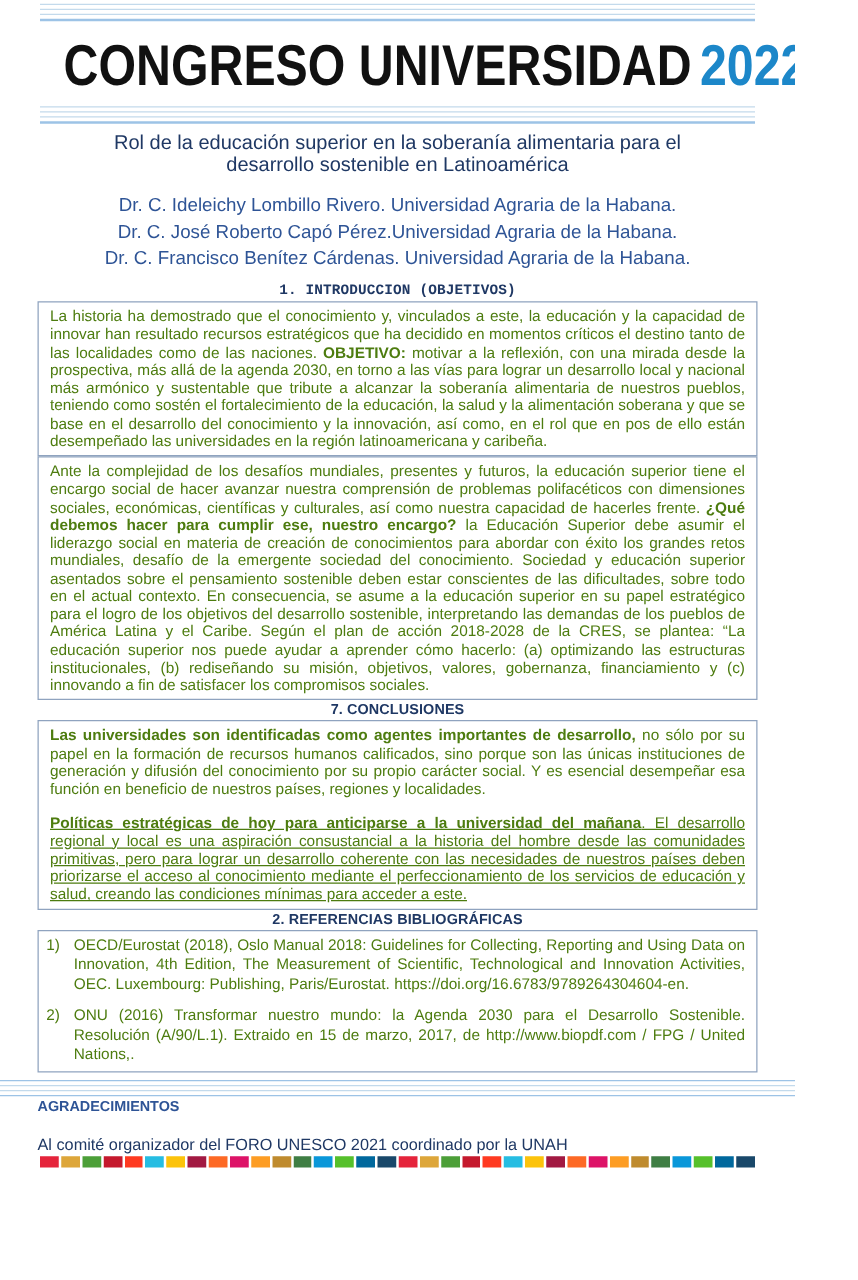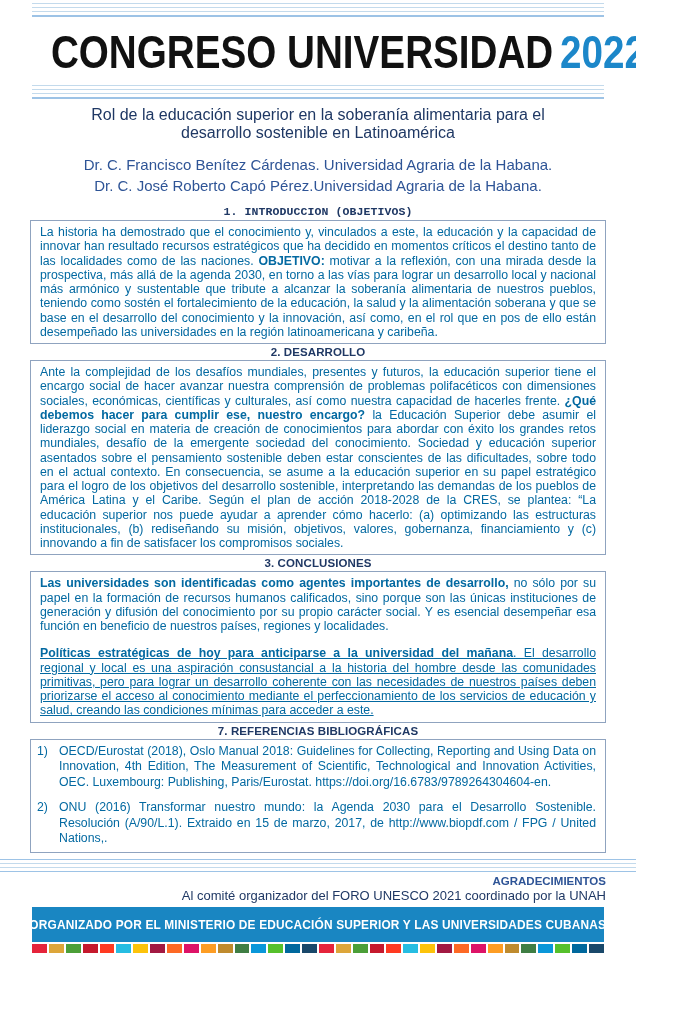--- a/index.html
+++ b/index.html
@@ -25,37 +25,37 @@
   .event-subtitle{margin:7px auto 12px;max-width:500px;text-align:center;
     font-size:16px;line-height:18px;color:var(--navy,#1F3864);}
   .authors{margin-top:6px;text-align:center;font-size:15px;line-height:21px;
     color:var(--blue,#2E5496);}
 
   .sec-heading{margin:2px 0 2px;text-align:center;font-size:11.5px;font-weight:700;
     color:var(--navy,#1F3864);letter-spacing:0.1px;}
   .sec-heading.first{margin-top:9px;font-family:Liberation Mono, monospace;}
 
   .box{margin:0 30px;border:1px solid var(--border,#8FA3BF);padding:4px 9px;
-    font-size:12.3px;line-height:1.16;color:#0369a1;text-align:justify;}
+    font-size:12.3px;line-height:1.16;color:#4d7c0f;text-align:justify;}
   .box b{font-weight:700;}
   .box .para + .para{margin-top:13px;text-decoration:underline;}
 
   .box.refs{padding:4px 9px 5px 6px;}
   .refs .ref{display:flex;gap:6px;font-size:12.3px;line-height:15.8px;}
   .refs .ref + .ref{margin-top:9px;}
   .refs .num{flex:0 0 16px;text-align:left;}
   .refs .txt{flex:1;text-align:justify;}
 
   .sep-rules{margin:6px 0 0;display:flex;flex-direction:column;gap:3px;}
   .sep-rules .ln{height:1px;background:var(--line,#C3DAEC);}
   .sep-rules .ln.dk{background:var(--lineDark,#9DC3E6);}
 
-  .ack{margin:3px 30px 0;text-align:right;}
+  .ack{margin:3px 30px 0;text-align:left;}
   .ack-heading{font-size:11.5px;font-weight:700;color:var(--blue,#2E5496);}
-  .ack-text{margin-top:1px;font-size:13px;color:var(--navy,#1F3864);}
+  .ack-text{margin-top:16px;font-size:13px;color:var(--navy,#1F3864);}
 
   .banner{margin:4px 32px 0;height:35px;background:var(--banner,#1986C2);
     display:flex;align-items:center;justify-content:center;}
   .banner-text{color:#fff;font-weight:700;font-size:13.5px;white-space:nowrap;
     transform:scaleX(0.88);letter-spacing:0.2px;}
 
   .sdg-strip{margin:2px 32px 0;display:flex;gap:2px;height:9px;}
   .sdg-seg{flex:1;}
 </style>
 </head>
@@ -75,41 +75,41 @@
   <div class="rules mid">
     <div class="ln"></div>
     <div class="ln"></div>
     <div class="ln"></div>
     <div class="ln dk"></div>
   </div>
 
   <div class="event-subtitle">Rol de la educación superior en la soberanía alimentaria para el desarrollo sostenible en Latinoamérica</div>
 
   <div class="authors">
+    <div>Dr. C. Ideleichy Lombillo Rivero. Universidad Agraria  de la Habana.</div>
+    <div>Dr. C. José Roberto Capó Pérez.Universidad Agraria  de la Habana.</div>
     <div>Dr. C. Francisco Benítez Cárdenas. Universidad Agraria  de la Habana.</div>
-    <div>Dr. C. José Roberto Capó Pérez.Universidad Agraria  de la Habana.</div>
   </div>
 
   <div class="sec-heading first">1. INTRODUCCION (OBJETIVOS)</div>
   <div class="box">
     <span>La historia ha demostrado que el conocimiento y, vinculados a este, la educación y la capacidad de innovar han resultado recursos estratégicos que ha decidido en momentos críticos el destino tanto de las localidades como de las naciones. </span><b>OBJETIVO:</b><span> motivar a la reflexión, con una mirada desde la prospectiva, más allá de la agenda 2030, en torno a las vías para lograr un desarrollo local y nacional más armónico y sustentable que tribute a alcanzar la soberanía alimentaria de nuestros pueblos, teniendo como sostén el fortalecimiento de la educación, la salud y la alimentación soberana y que se base en el desarrollo del conocimiento y la innovación, así como, en el rol que en pos de ello están desempeñado las universidades en la región latinoamericana y caribeña.</span>
   </div>
 
-  <div class="sec-heading">2. DESARROLLO</div>
   <div class="box">
     <span>Ante la complejidad de los desafíos mundiales, presentes y futuros, la educación superior tiene el encargo social de hacer avanzar nuestra comprensión de problemas polifacéticos con dimensiones sociales, económicas, científicas y culturales, así como nuestra capacidad de hacerles frente. </span><b>¿Qué debemos hacer para cumplir ese, nuestro encargo?</b><span> la Educación Superior debe asumir el liderazgo social en materia de creación de conocimientos para abordar con éxito los grandes retos mundiales, desafío de la emergente sociedad del conocimiento. Sociedad y educación superior asentados sobre el pensamiento sostenible deben estar conscientes de las dificultades, sobre todo en el actual contexto. En consecuencia, se asume a la educación superior en su papel estratégico para el logro de los objetivos del desarrollo sostenible, interpretando las demandas de los pueblos de América Latina y el Caribe. Según el plan de acción 2018-2028 de la CRES, se plantea: “La educación superior nos puede ayudar a aprender cómo hacerlo: (a) optimizando las estructuras institucionales, (b) rediseñando su misión, objetivos, valores, gobernanza, financiamiento y (c) innovando a fin de satisfacer los compromisos sociales.</span>
   </div>
 
-  <div class="sec-heading">3. CONCLUSIONES</div>
+  <div class="sec-heading">7. CONCLUSIONES</div>
   <div class="box">
     <div class="para"><b>Las universidades son identificadas como agentes importantes de desarrollo,</b><span> no sólo por su papel en la formación de recursos humanos calificados, sino porque son las únicas instituciones de generación y difusión del conocimiento por su propio carácter social. Y es esencial desempeñar esa función en beneficio de nuestros países, regiones y localidades.</span></div>
     <div class="para"><b>Políticas estratégicas de hoy para anticiparse a la universidad del mañana</b><span>. El desarrollo regional y local es una aspiración consustancial a la historia del hombre desde las comunidades primitivas, pero para lograr un desarrollo coherente con las necesidades de nuestros países deben priorizarse el acceso al conocimiento mediante el perfeccionamiento de los servicios de educación y salud, creando las condiciones mínimas para acceder a este.</span></div>
   </div>
 
-  <div class="sec-heading">7. REFERENCIAS BIBLIOGRÁFICAS</div>
+  <div class="sec-heading">2. REFERENCIAS BIBLIOGRÁFICAS</div>
   <div class="box refs">
     <div class="ref">
       <span class="num">1)</span>
       <span class="txt">OECD/Eurostat (2018), Oslo Manual 2018: Guidelines for Collecting, Reporting and Using Data on Innovation, 4th Edition, The Measurement of Scientific, Technological and Innovation Activities, OEC. Luxembourg: Publishing, Paris/Eurostat. https://doi.org/16.6783/9789264304604-en.</span>
     </div>
     <div class="ref">
       <span class="num">2)</span>
       <span class="txt">ONU (2016) Transformar nuestro mundo: la Agenda 2030 para el Desarrollo Sostenible. Resolución (A/90/L.1). Extraido en 15 de marzo, 2017, de http://www.biopdf.com / FPG / United Nations,.</span>
     </div>
   </div>
@@ -119,23 +119,20 @@
     <div class="ln"></div>
     <div class="ln"></div>
     <div class="ln dk"></div>
   </div>
 
   <div class="ack">
     <div class="ack-heading">AGRADECIMIENTOS</div>
     <div class="ack-text">Al comité organizador del FORO UNESCO 2021 coordinado por la UNAH</div>
   </div>
 
-  <div class="banner">
-    <div class="banner-text">ORGANIZADO POR EL MINISTERIO DE EDUCACIÓN SUPERIOR Y LAS UNIVERSIDADES CUBANAS</div>
-  </div>
 
   <div class="sdg-strip">
       <div class="sdg-seg" style="background: rgb(229, 36, 59);"></div>
       <div class="sdg-seg" style="background: rgb(221, 166, 58);"></div>
       <div class="sdg-seg" style="background: rgb(76, 159, 56);"></div>
       <div class="sdg-seg" style="background: rgb(197, 25, 45);"></div>
       <div class="sdg-seg" style="background: rgb(255, 58, 33);"></div>
       <div class="sdg-seg" style="background: rgb(38, 189, 226);"></div>
       <div class="sdg-seg" style="background: rgb(252, 195, 11);"></div>
       <div class="sdg-seg" style="background: rgb(162, 25, 66);"></div>

